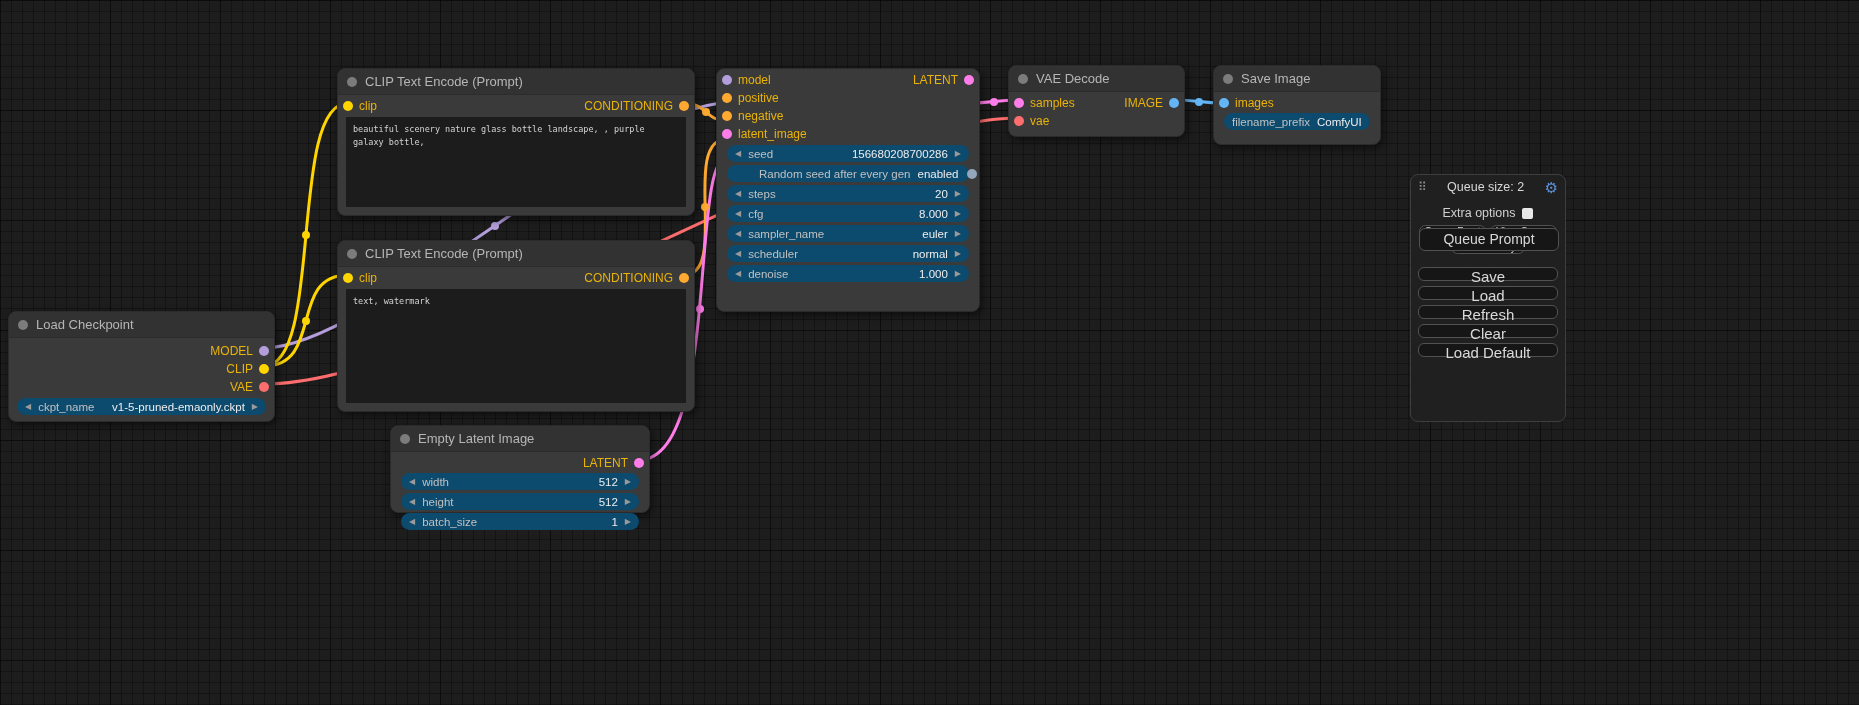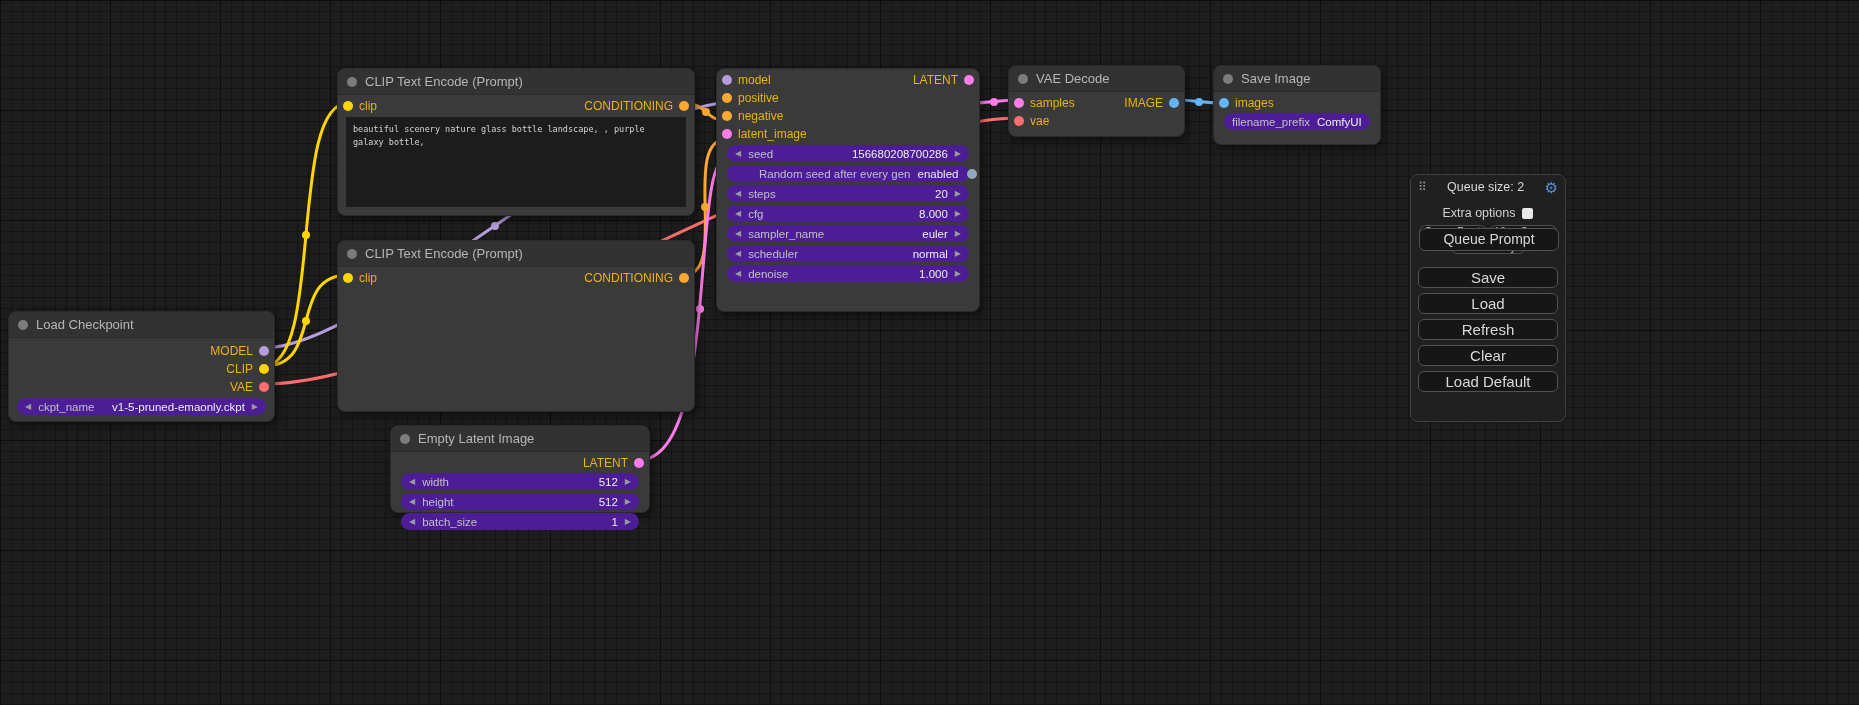--- a/index.html
+++ b/index.html
@@ -28,36 +28,36 @@
   .row{display:flex;align-items:flex-end;height:18px;padding:0 5px;font-size:12px;color:#eab308}
   .in{display:flex;align-items:center;gap:6px}
   .out{display:flex;align-items:center;gap:6px;margin-left:auto}
   .sdot{width:10px;height:10px;border-radius:50%;flex:none}
 
   .prompt{position:absolute;left:8px;right:8px;top:48px;bottom:8px;background:#1c1c1c;
     border-radius:0;padding:6px 7px;font-family:"DejaVu Sans Mono",monospace;
     font-size:8.5px;line-height:1.5;color:#d4d4d4;white-space:pre-wrap;overflow:hidden}
 
   .widget{display:flex;align-items:center;gap:7px;height:17px;margin:3px 10px 0;
-    padding:0 8px;background:#4c1d95;border-radius:9px;font-size:11.5px;color:#c0c0c0;white-space:nowrap}
+    padding:0 8px;background:#0c4a6e;border-radius:9px;font-size:11.5px;color:#c0c0c0;white-space:nowrap}
   .widget .arrow{font-size:8px;color:#9a9a9a;flex:none;line-height:17px}
   .widget .val{margin-left:auto;color:#ededed}
   .widget.text .val{margin-right:12px}
   .toggle-dot{width:10px;height:10px;border-radius:50%;flex:none;margin-left:2px}
 
   .qpanel{position:absolute;left:1410px;top:174px;width:156px;height:248px;z-index:5;
     background:rgba(33,33,33,.95);border:1px solid #3e3e3e;border-radius:8px;color:#d6d6d6}
   .qheader{display:flex;align-items:center;height:24px;padding:0 7px;font-size:12.5px}
   .qhandle{color:#8a8a8a;font-size:12px}
   .qsize{flex:1;text-align:center;color:#d8d8d8}
   .qgear{font-size:15px;line-height:15px}
   .qbtn{display:block;width:140px;margin:5px auto 0;background:#161616;border:1px solid #525252;
     border-radius:6px;color:#d8d8d8;text-align:center;font-family:inherit;cursor:pointer;padding:0}
   .qbtn.prompt{height:23px;font-size:14px}
-  .qbtn.big{height:21px;font-size:15px}
+  .qbtn.big{height:14px;font-size:15px}
   .qbtn.gap{margin-top:13px}
   .extra{display:flex;align-items:center;justify-content:center;gap:7px;margin-top:7px;font-size:12.5px;color:#cfcfcf}
   .checkbox{width:11px;height:11px;background:#e8e8e8;border-radius:2px;cursor:pointer}
   .qsmallrow{display:flex;gap:4px;margin:5px 8px 0}
   .qbtn.small{flex:1;width:auto;height:13px;font-size:10px;line-height:11px;border-radius:7px;margin:0}
   .qbtn.history{width:74px;height:13px;font-size:10px;line-height:11px;border-radius:7px;margin-top:3px}
 </style>
 </head>
 <body>
 
@@ -139,20 +139,21 @@
   <div class="row">
     <span class="in">
       <span class="sdot" style="background: rgb(255, 213, 0);"></span>
       <span>clip</span>
     </span>
     <span class="out">
       <span>CONDITIONING</span>
       <span class="sdot" style="background: rgb(255, 169, 49);"></span>
     </span>
   </div>
+  <div class="prompt">text, watermark</div>
 </div>
 
 <div class="node" style="left:390px;top:425px;width:260px;height:88px">
   <div class="node-title">
     <span class="collapse-dot"></span>
     <span>Empty Latent Image</span>
   </div>
   <div class="row">
     <span class="out">
       <span>LATENT</span>

